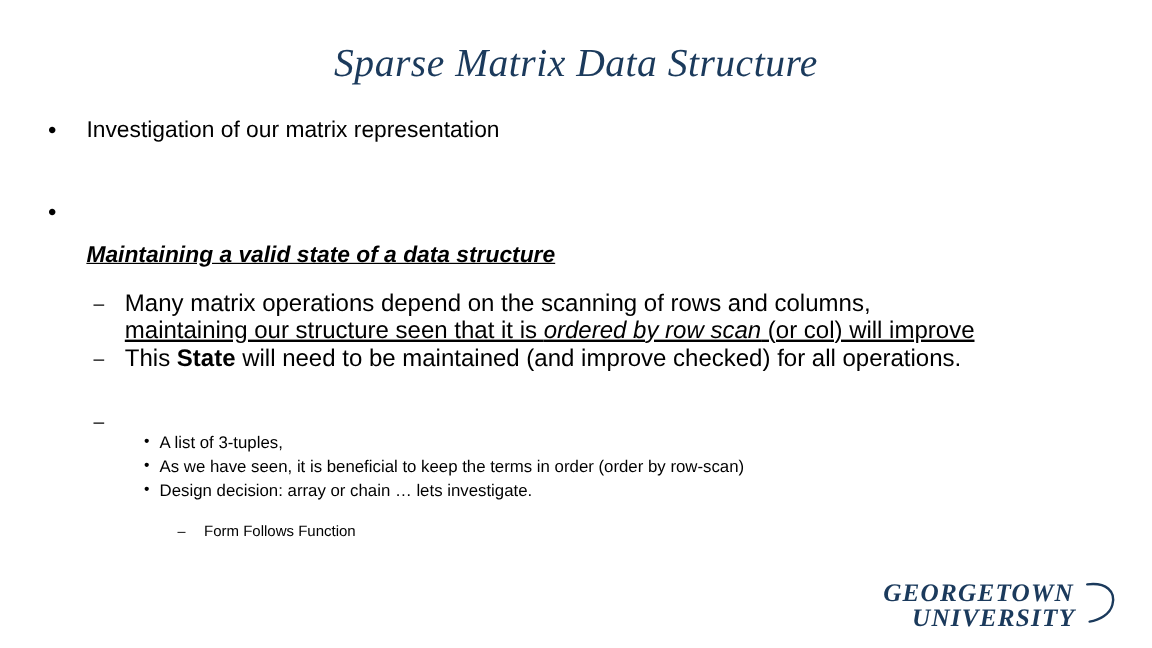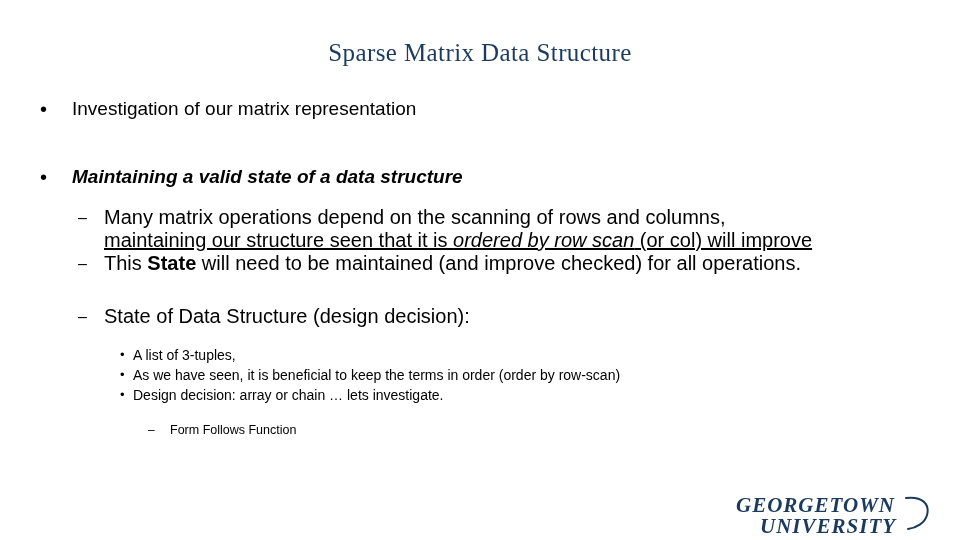--- a/index.html
+++ b/index.html
@@ -23,21 +23,22 @@
   }
 
   
   .slide-title {
     position: absolute;
     left: 0;
     top: 36px;
     width: 960px;
     text-align: center;
     font-family: "Liberation Serif", "DejaVu Serif", serif;
-    font-size: 25px;
+    font-style: italic;
+    font-size: 33px;
     line-height: 34px;
     letter-spacing: 0.4px;
     color: #1b3a5c;
     white-space: nowrap;
   }
 
   
   .body {
     position: absolute;
     left: 0;
@@ -71,22 +72,24 @@
   }
   .lvl1 .text {
     margin-left: 72px;
     font-size: 19px;
     line-height: 26px;
     padding-right: 40px;
   }
   .lvl1.emph .text {
     font-weight: bold;
     font-style: italic;
+    text-decoration: underline;
     display: inline-block;
     padding-right: 0;
+    margin-top: 36px;
   }
   .lvl1.emph .bullet {
     font-weight: normal;
     font-style: normal;
   }
 
   
   .lvl2 .bullet {
     left: 78px;
     top: 0;
@@ -138,21 +141,21 @@
   .gap-d { height: 17px; }
   .gap-e { height: 16px; }
   .para-first-line {
     text-decoration: none;
   }
 
   
   .logo {
     position: absolute;
     right: 20px;
-    bottom: 0;
+    bottom: 11px;
     width: 210px;
     height: 52px;
     color: #3b82f6;
   }
   .logo svg {
     display: block;
     width: 210px;
     height: 52px;
   }
   .logo-line {
@@ -196,21 +199,20 @@
 
     <div class="row lvl2">
       <span class="bullet">–</span>
       <span class="text"><span>This </span><span class="b">State</span><span> will need to be maintained (and improve checked) for all operations.</span></span>
     </div>
 
     <div class="gap-c"></div>
 
     <div class="row lvl2">
       <span class="bullet">–</span>
-      <span class="text">State of Data Structure (design decision):</span>
     </div>
 
     <div class="gap-d"></div>
 
     <div class="row lvl3">
       <span class="bullet">•</span>
       <span class="text">A list of 3-tuples,</span>
     </div>
 
     <div class="row lvl3">

